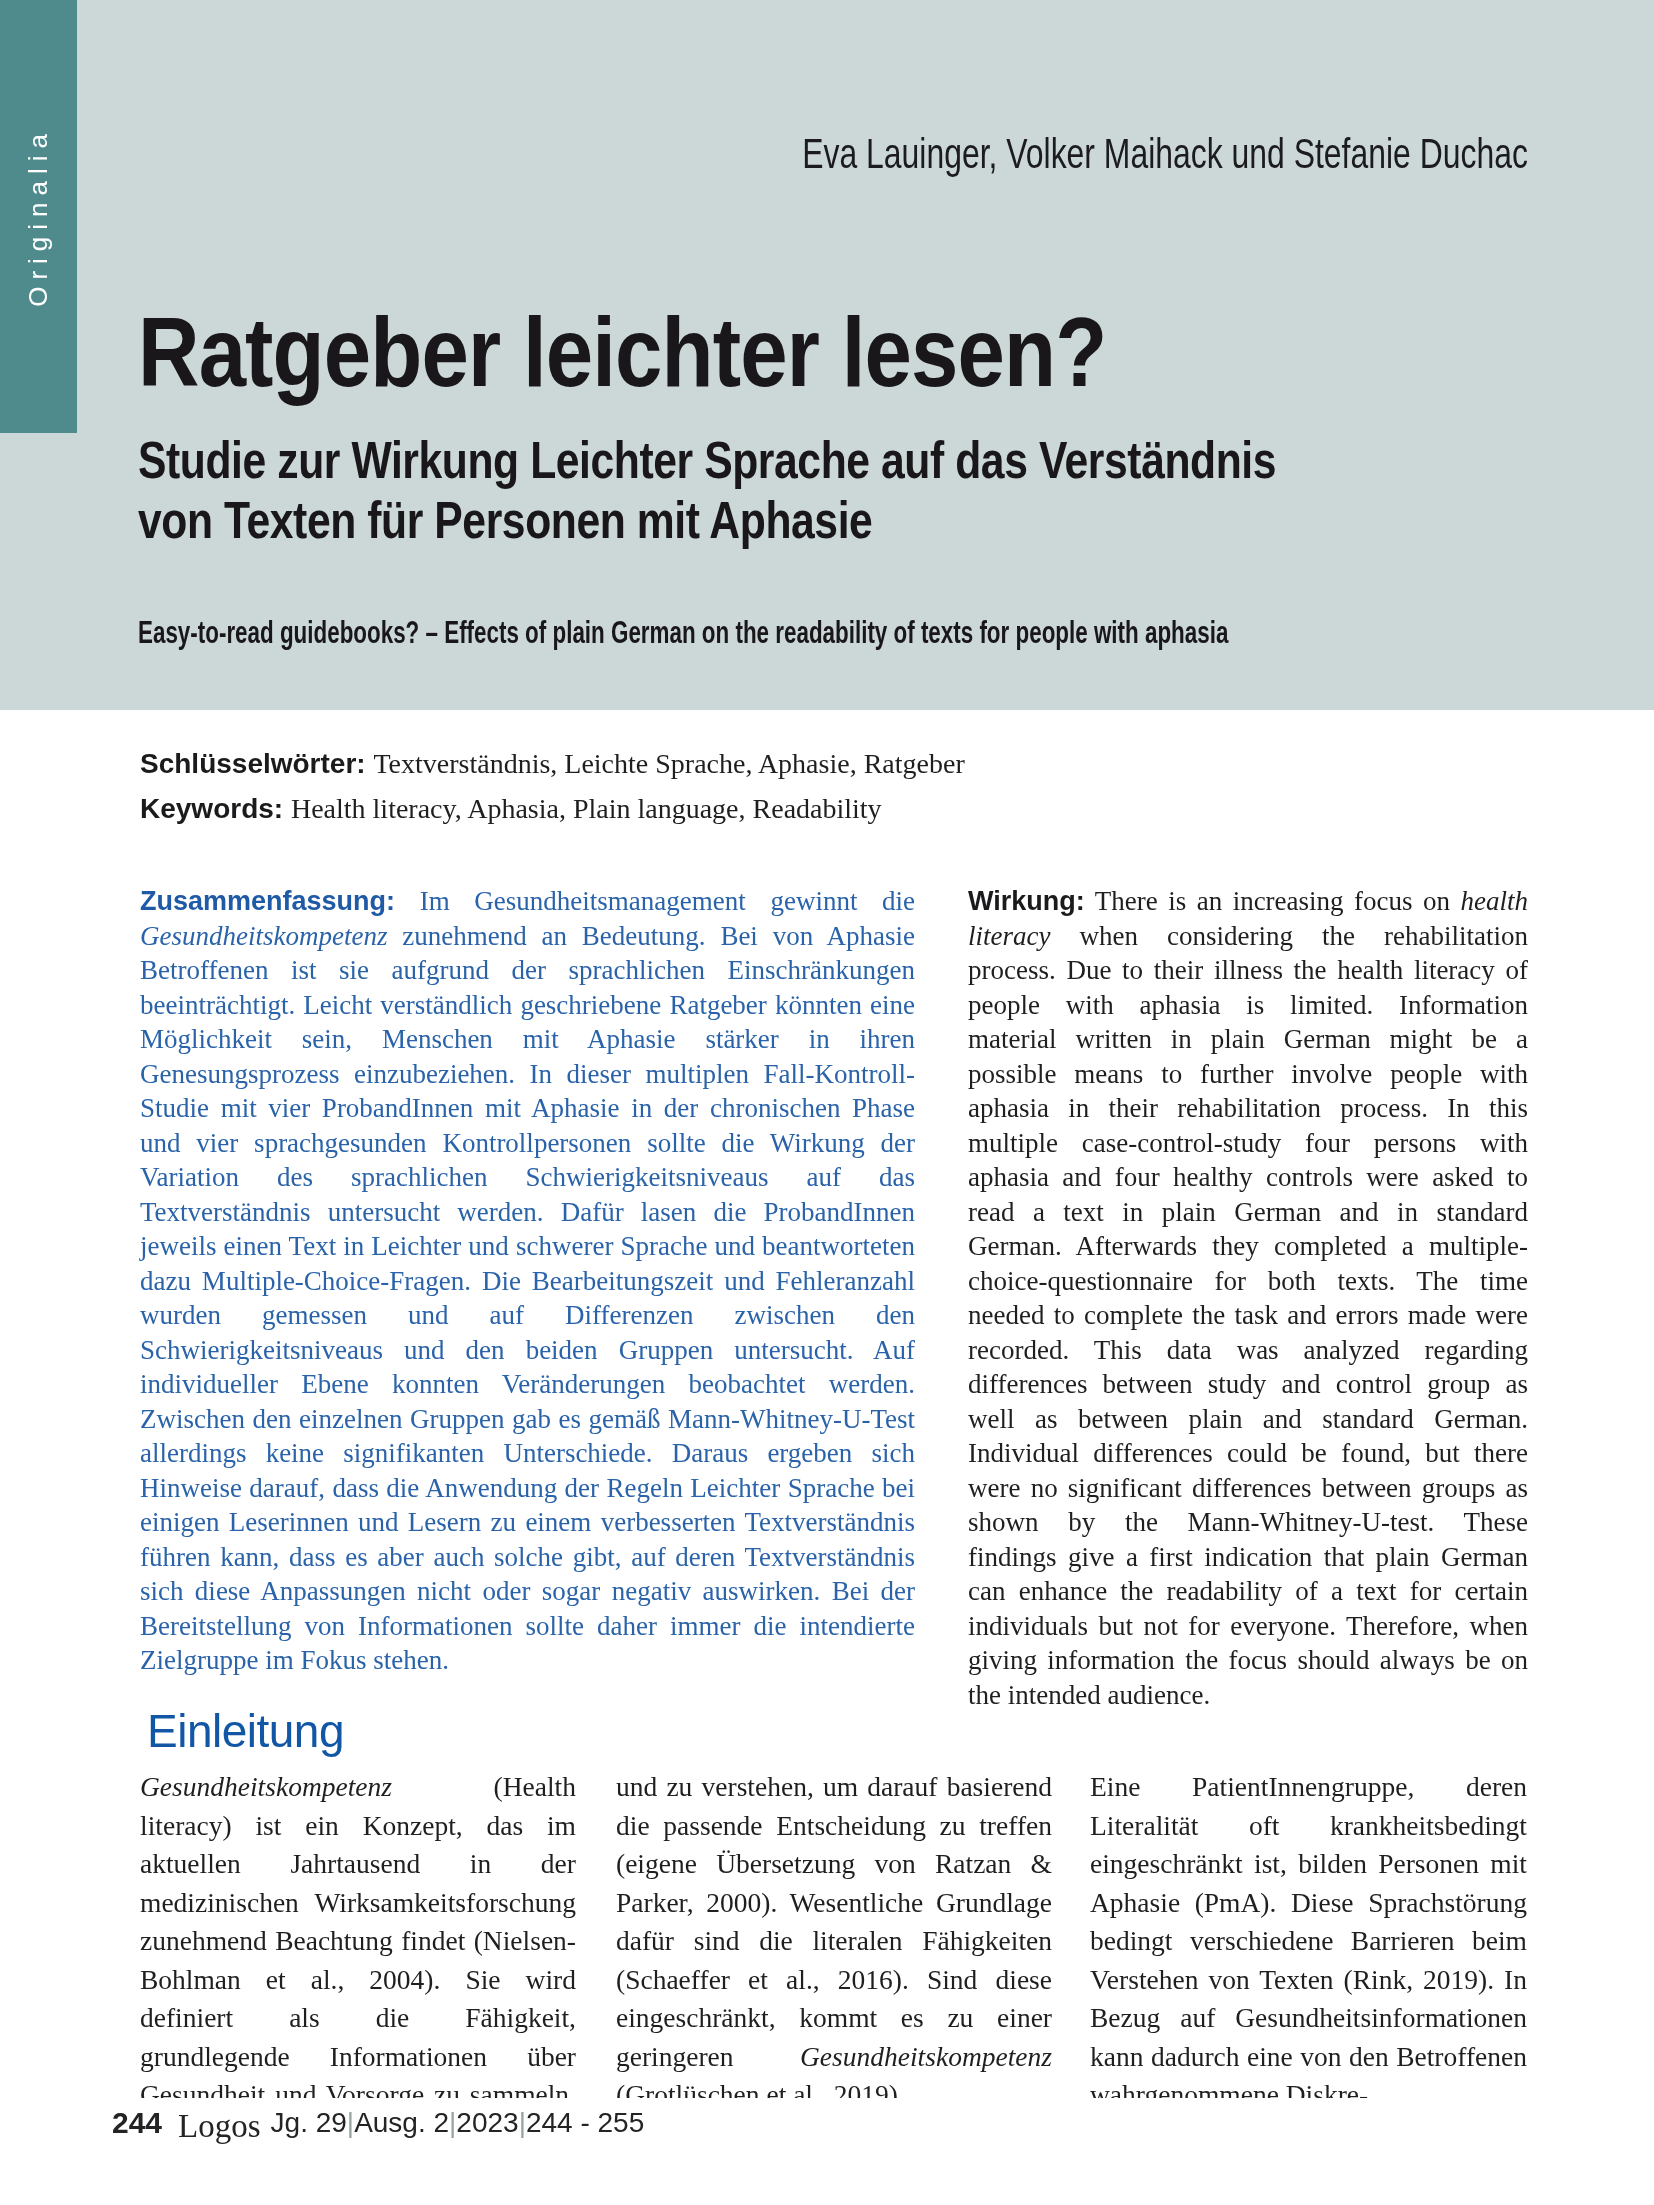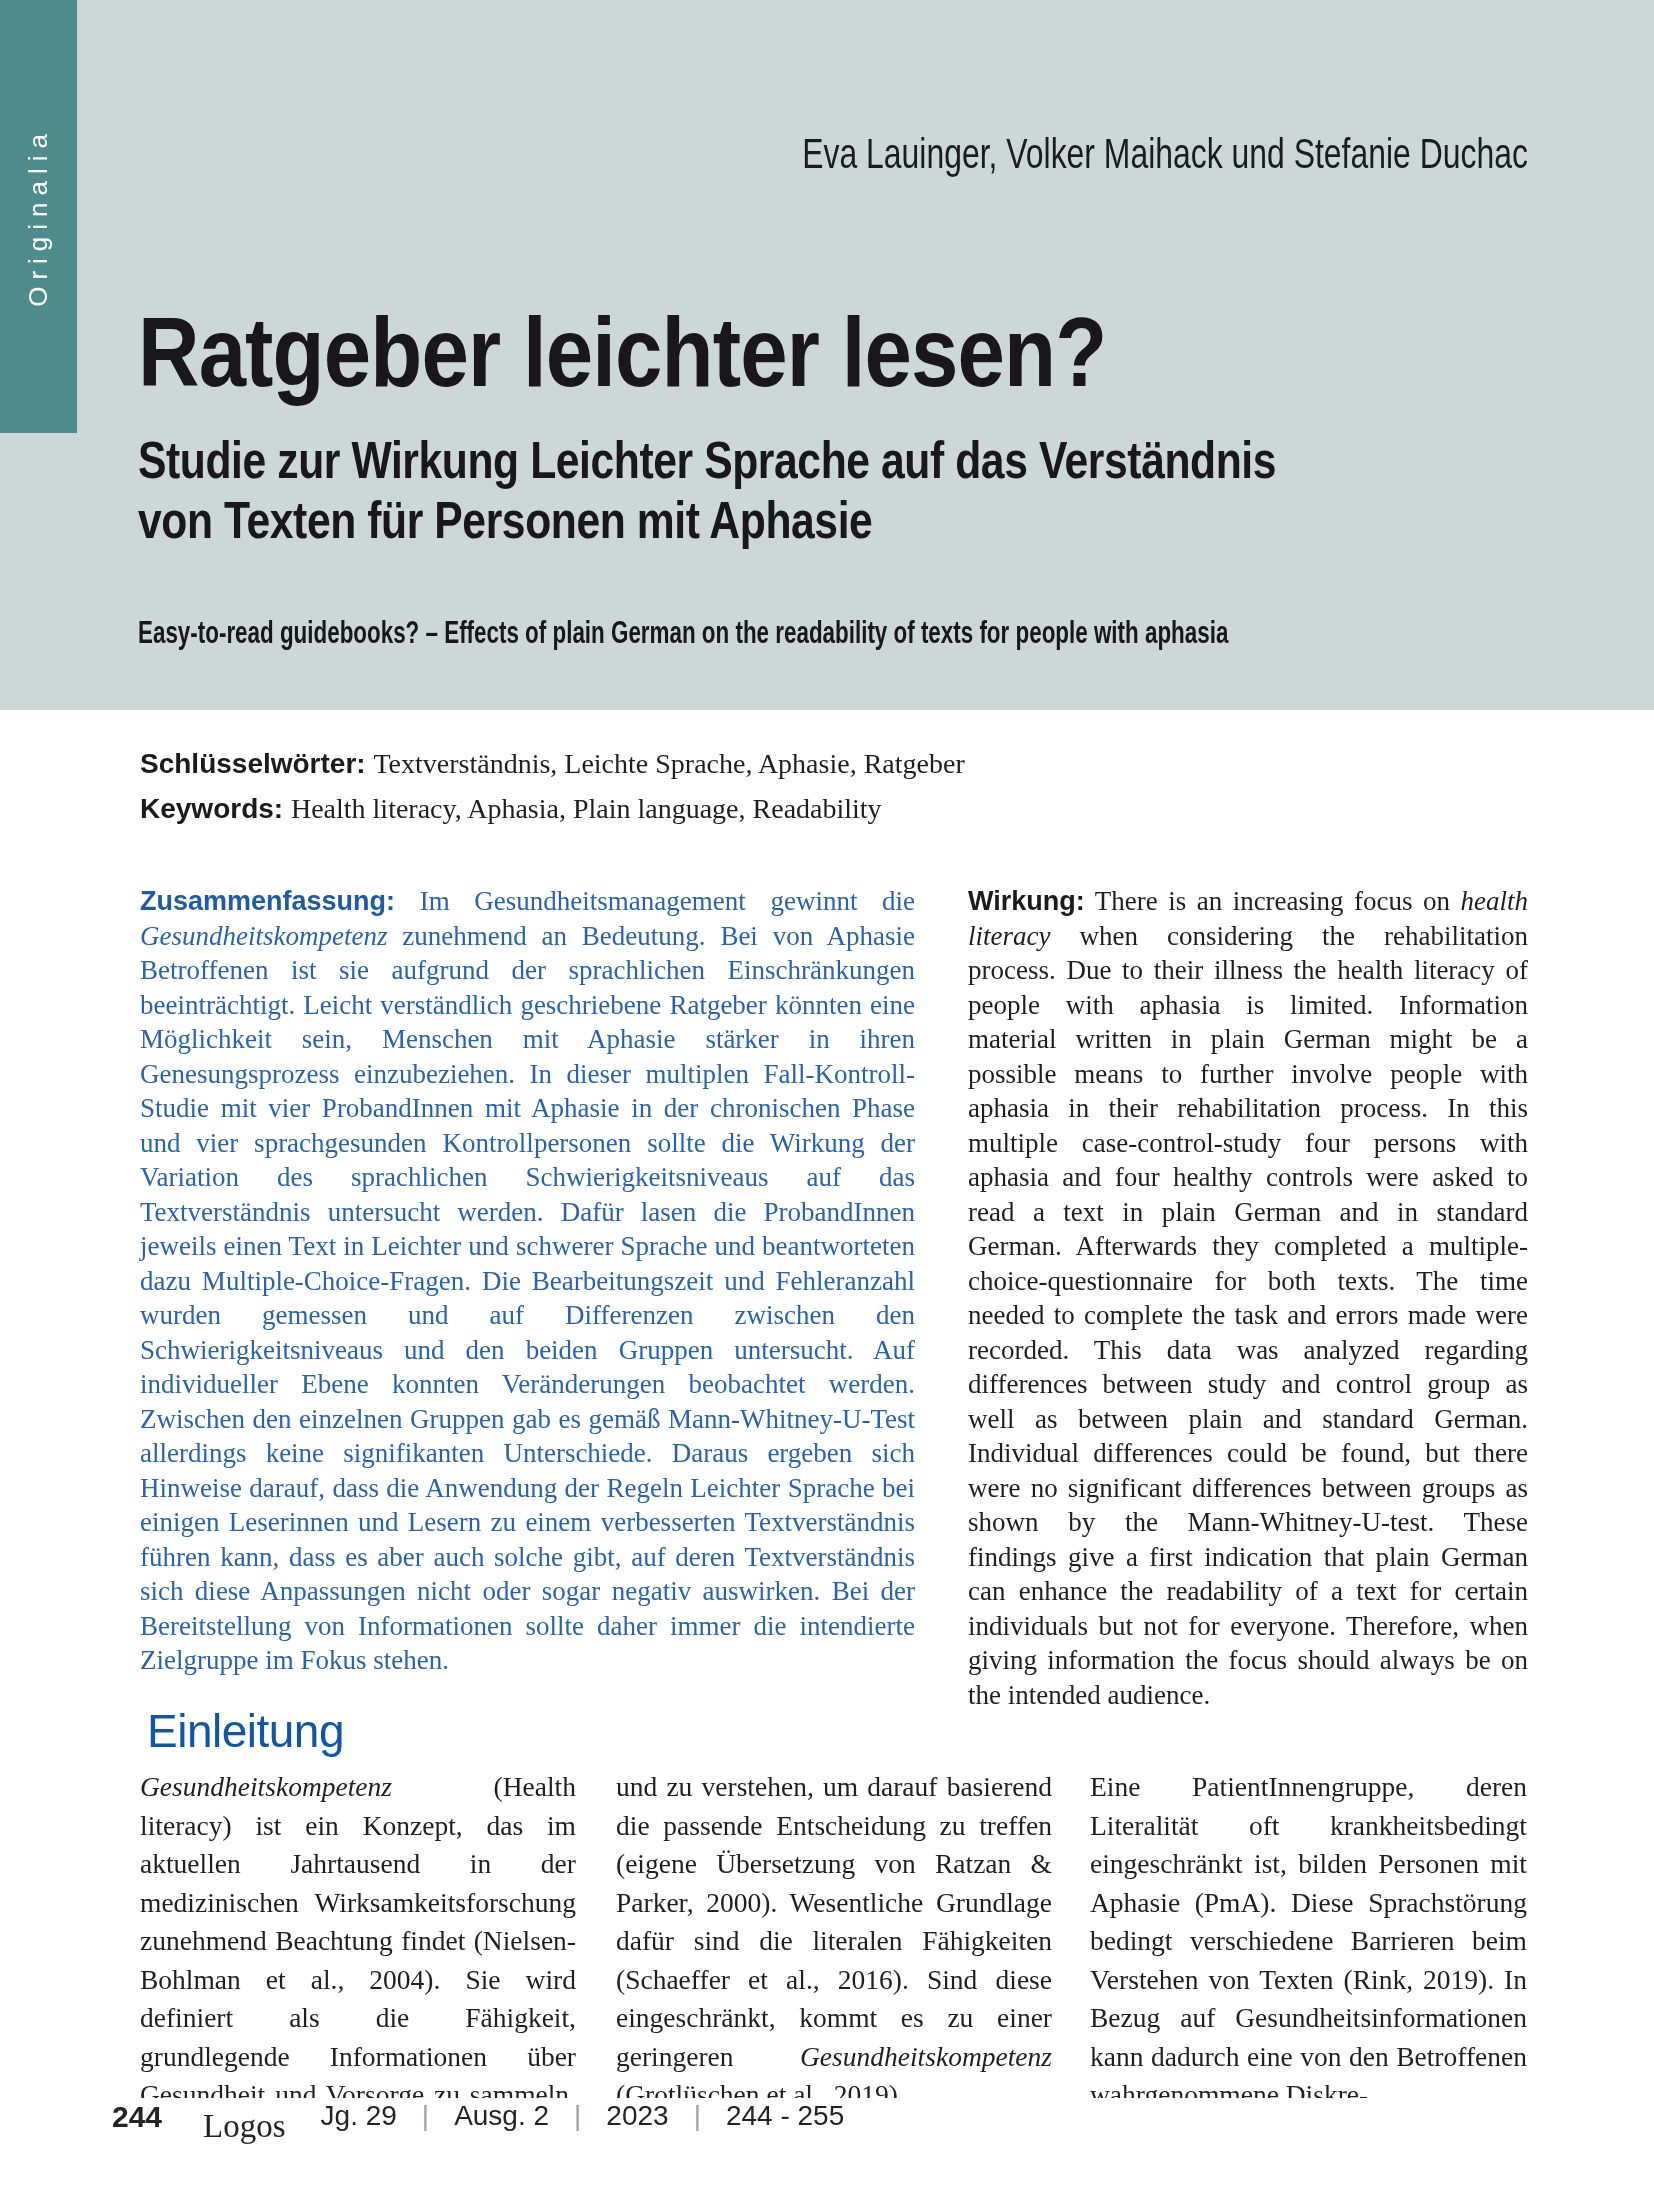--- a/index.html
+++ b/index.html
@@ -64,21 +64,21 @@
     font-family:"Liberation Serif","DejaVu Serif",serif;
     font-size:27.5px; line-height:38.5px; text-align:justify; color:#1f1f21;
     overflow:hidden; hyphens:none;
   }
   .col1{left:140px; width:436px;}
   .col2{left:616px; width:436px;}
   .col3{left:1090px; width:437px;}
   
   .footer{
     position:absolute; left:112px; top:2100px;
-    display:flex; align-items:flex-start; gap:25px; font-size:28px; color:#242426;
+    display:flex; align-items:center; gap:0; font-size:28px; color:#242426;
   }
   .footer .pg{font-weight:bold; font-size:30px; margin-right:16px;}
   .footer .journal{font-family:"Liberation Serif","DejaVu Serif",serif; font-size:33px; margin-right:10px;margin-top:8px;}
   .footer .sep{color:#98a4a4; font-weight:300;}
 </style>
 </head>
 <body>
 
 <div class="page">
 

